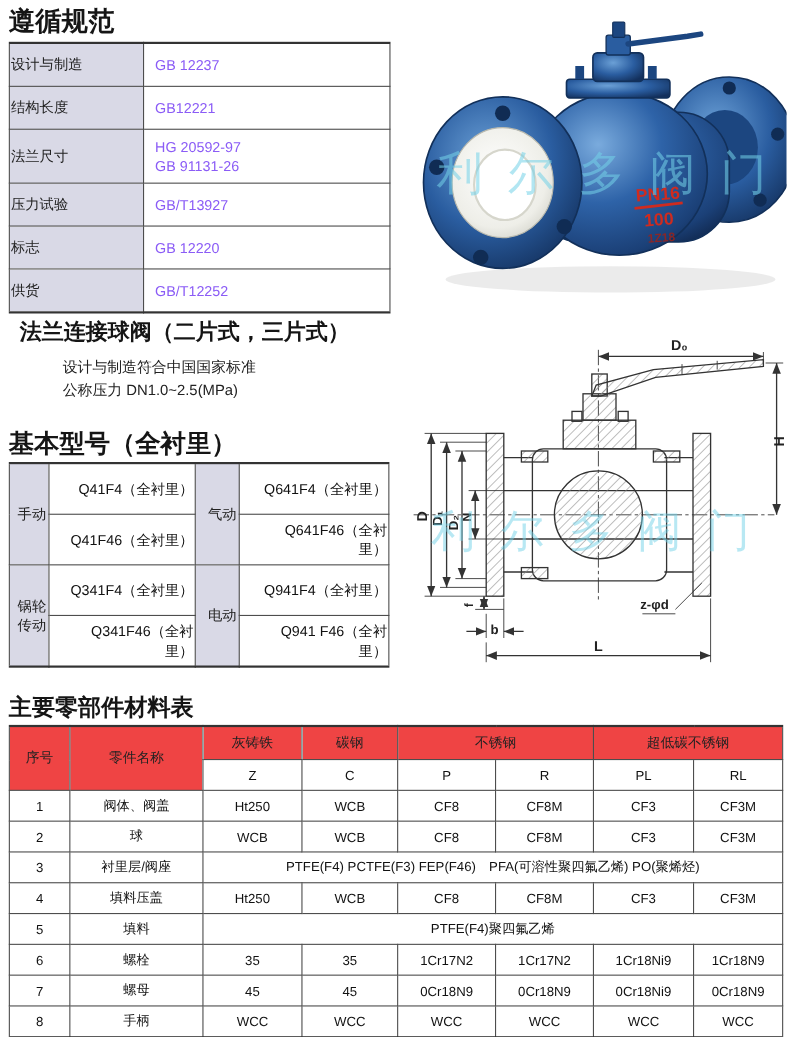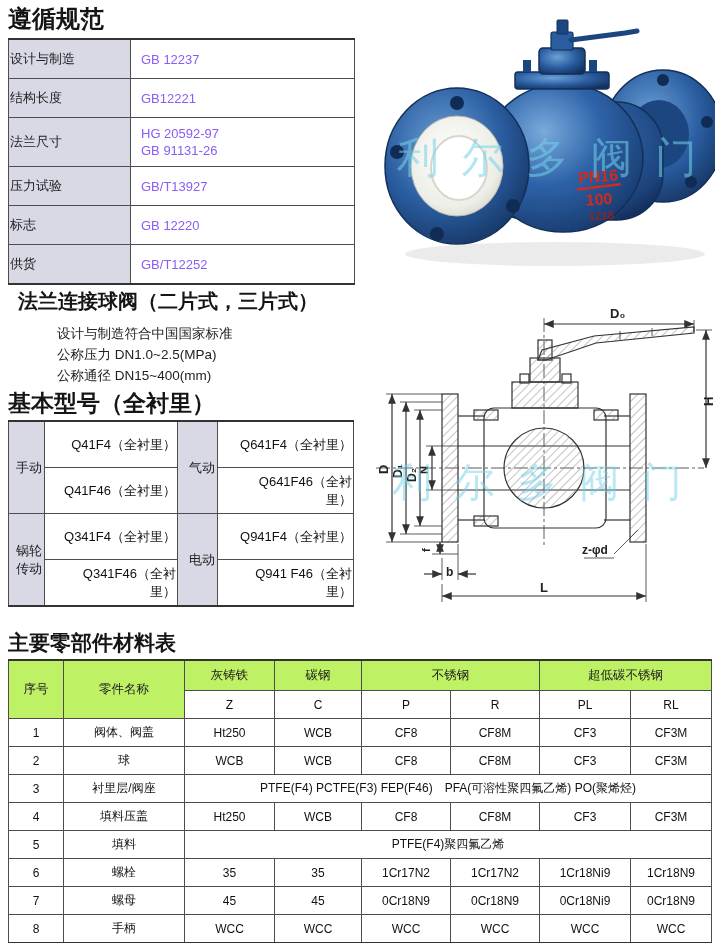--- a/index.html
+++ b/index.html
@@ -21,21 +21,21 @@
   .std td.lab{background:#d9d9e6;color:#222;}
   .std td.val{padding-left:10px;color:#8b5cf6;line-height:17px;}
   
   .mdl{left:8px;top:420px;width:346px;}
   .mdl td{height:43px;font-size:13px;}
   .mdl td.lab{background:#d9d9e6;text-align:right;line-height:1.35;color:#222;padding:0 2px;}
   .mdl td.val{padding-left:16px;color:#111;text-align:right;}
   
   .mat{left:8px;top:659px;width:704px;}
   .mat td{font-size:12px;text-align:center;color:#111;height:27px;padding:0 2px;}
-  .mat td.g{background:#bef264;font-size:12.5px;height:29px;color:#222;}
+  .mat td.g{background:#ef4444;font-size:12.5px;height:29px;color:#222;}
   .mat td.code{height:27px;background:#fff;}
   .fig{position:absolute;}
   #photo{left:375px;top:6px;width:340px;height:266px;}
   #draw{left:362px;top:296px;width:356px;height:318px;}
   svg{display:block;}
   .dimtxt{font-family:"Liberation Sans",sans-serif;font-weight:bold;fill:#222;}
 </style>
 </head>
 <body>
 
@@ -137,21 +137,20 @@
 
         <text x="22" y="166" font-size="42" textLength="300" fill="#74d2e8" opacity="0.55">利尔多阀门</text>
       </g>
     </svg>
   </div>
 
   <div class="h" id="t-prod">法兰连接球阀（二片式，三片式）</div>
   <div class="desc">
     <div>设计与制造符合中国国家标准</div>
     <div>公称压力 DN1.0~2.5(MPa)</div>
-    <div>公称通径 DN15~400(mm)</div>
   </div>
 
   <div class="h" id="t-model">基本型号（全衬里）</div>
   <table class="tbl mdl">
     <colgroup>
         <col style="width:36px">
         <col style="width:133px">
         <col style="width:40px">
         <col>
       </colgroup>

